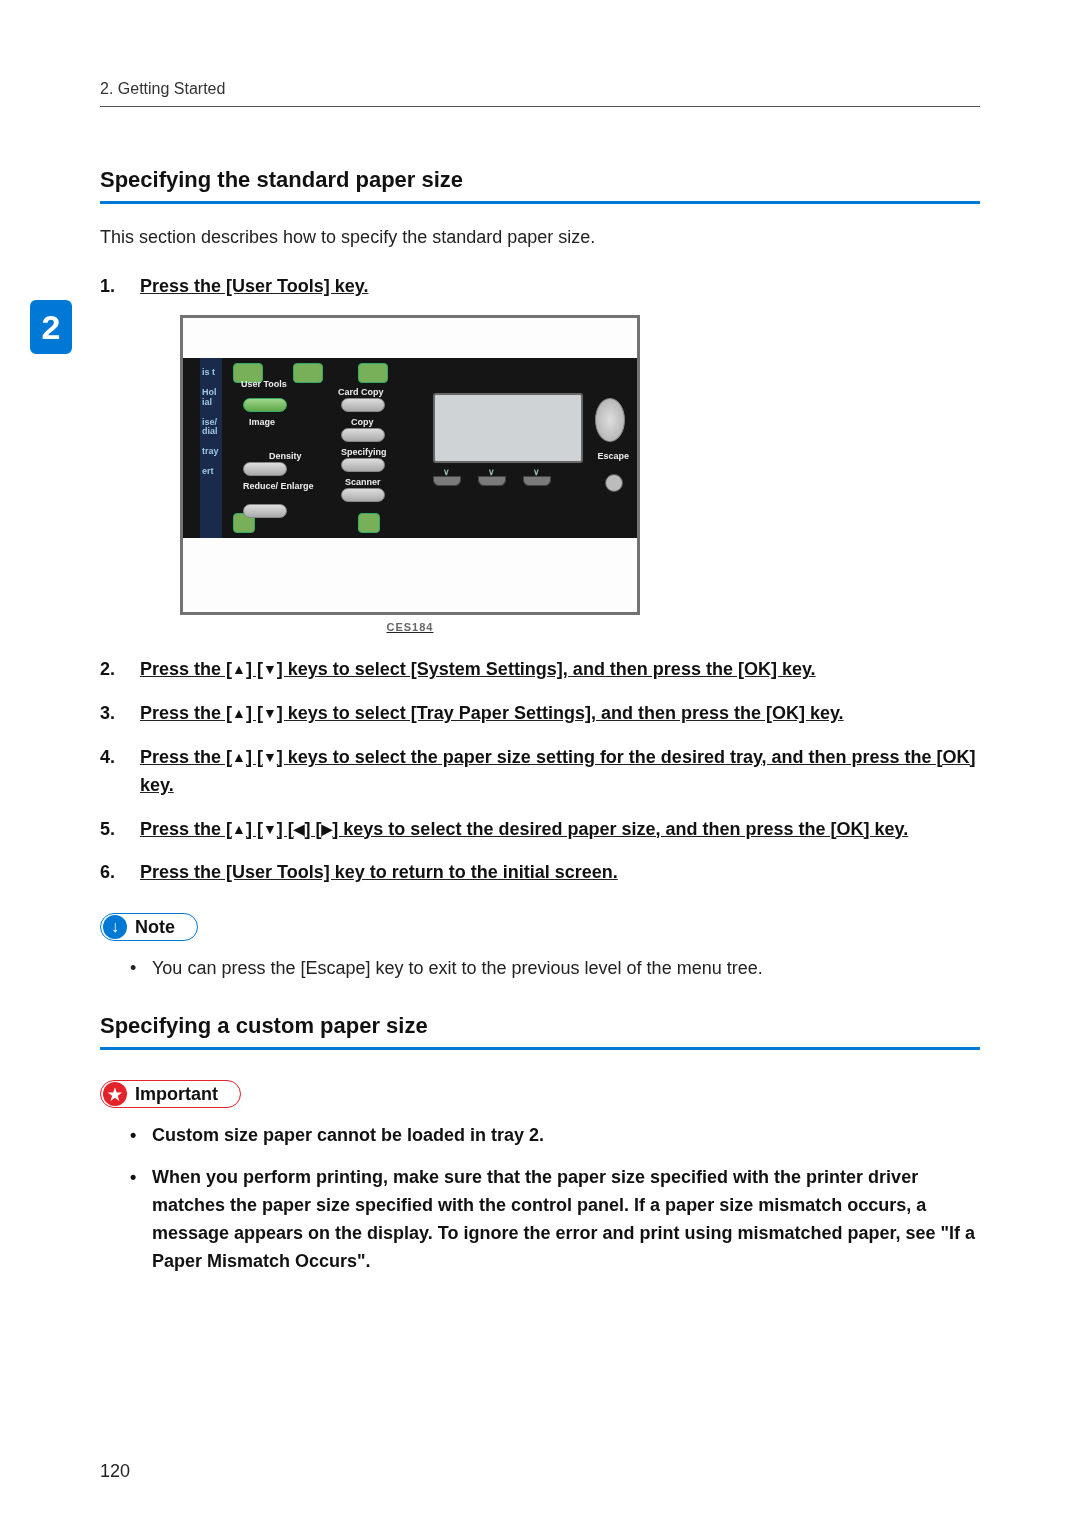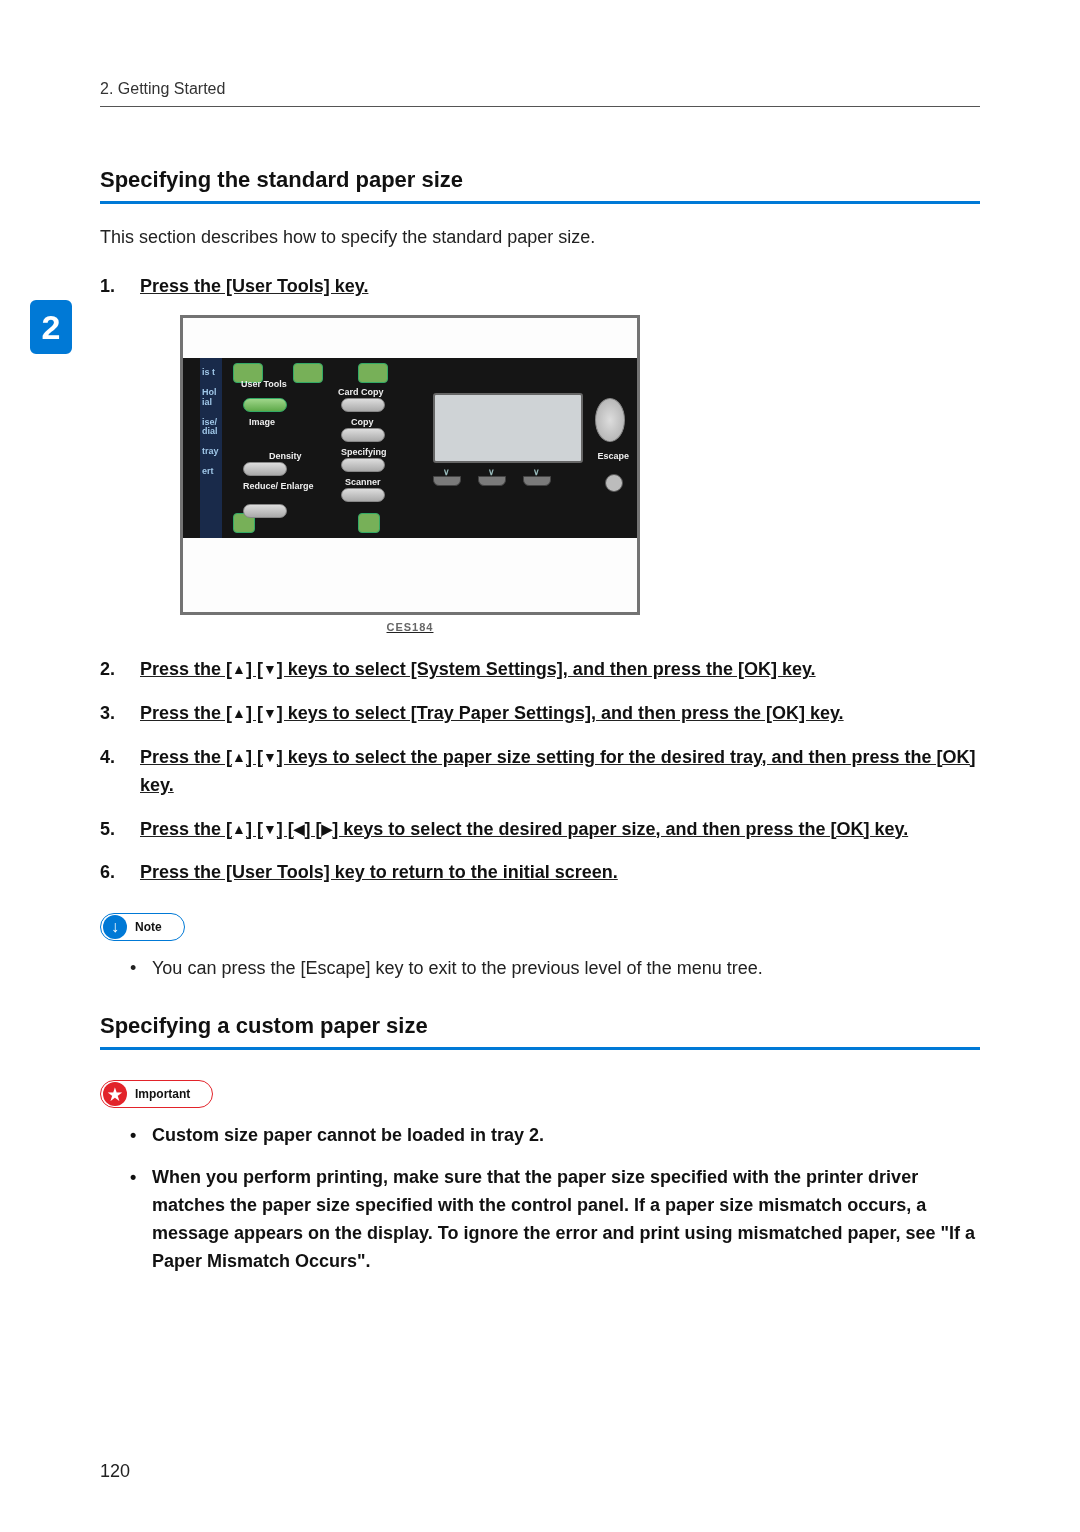--- a/index.html
+++ b/index.html
@@ -28,21 +28,21 @@
   .soft { position: absolute; width: 28px; height: 10px; background: #7a7a7a; border: 1px solid #444; border-radius: 0 0 6px 6px; }
   .round-btn { position: absolute; width: 18px; height: 18px; background: #bcbcbc; border: 1px solid #555; border-radius: 50%; }
   .dpad { position: absolute; right: 12px; top: 80px; width: 30px; height: 44px; border: 1px solid #888; border-radius: 15px/22px; background: radial-gradient(#ddd,#aaa); }
   .esc-lbl { position: absolute; right: 8px; top: 132px; color: #eee; font-size: 9px; }
   .fig-caption { font-size: 11px; color: #666; text-align: center; margin-top: 4px; width: 460px; letter-spacing: 1px; }
   .callout { display: inline-flex; align-items: center; height: 28px; border: 1.5px solid #0079d6; border-radius: 15px; padding-right: 22px; margin: 10px 0 14px 0; overflow: hidden; }
   .callout .ic { width: 24px; height: 24px; border-radius: 50%; margin: 2px 8px 2px 2px; display: flex; align-items: center; justify-content: center; color: #fff; font-size: 16px; font-weight: bold; }
   .callout.note .ic { background: #0079d6; }
   .callout.important { border-color: #e2232a; }
   .callout.important .ic { background: #e2232a; }
-  .callout .txt { font-size: 12px; font-weight: bold; color: #111; }
+  .callout .txt { font-size: 18px; font-weight: bold; color: #111; }
   ul.bullets { list-style: none; padding: 0; margin: 0 0 30px 30px; }
   ul.bullets > li { font-size: 18px; color: #222; line-height: 1.55; padding-left: 22px; position: relative; margin-bottom: 14px; font-weight: normal; }
   ul.bullets.bold > li { font-weight: bold; color: #111; }
   ul.bullets > li::before { content: "•"; position: absolute; left: 0; top: 0; font-size: 18px; }
   .page-num { position: absolute; left: 100px; bottom: 50px; font-size: 18px; color: #222; }
 </style>
 </head>
 <body>
 
 <div class="page">

